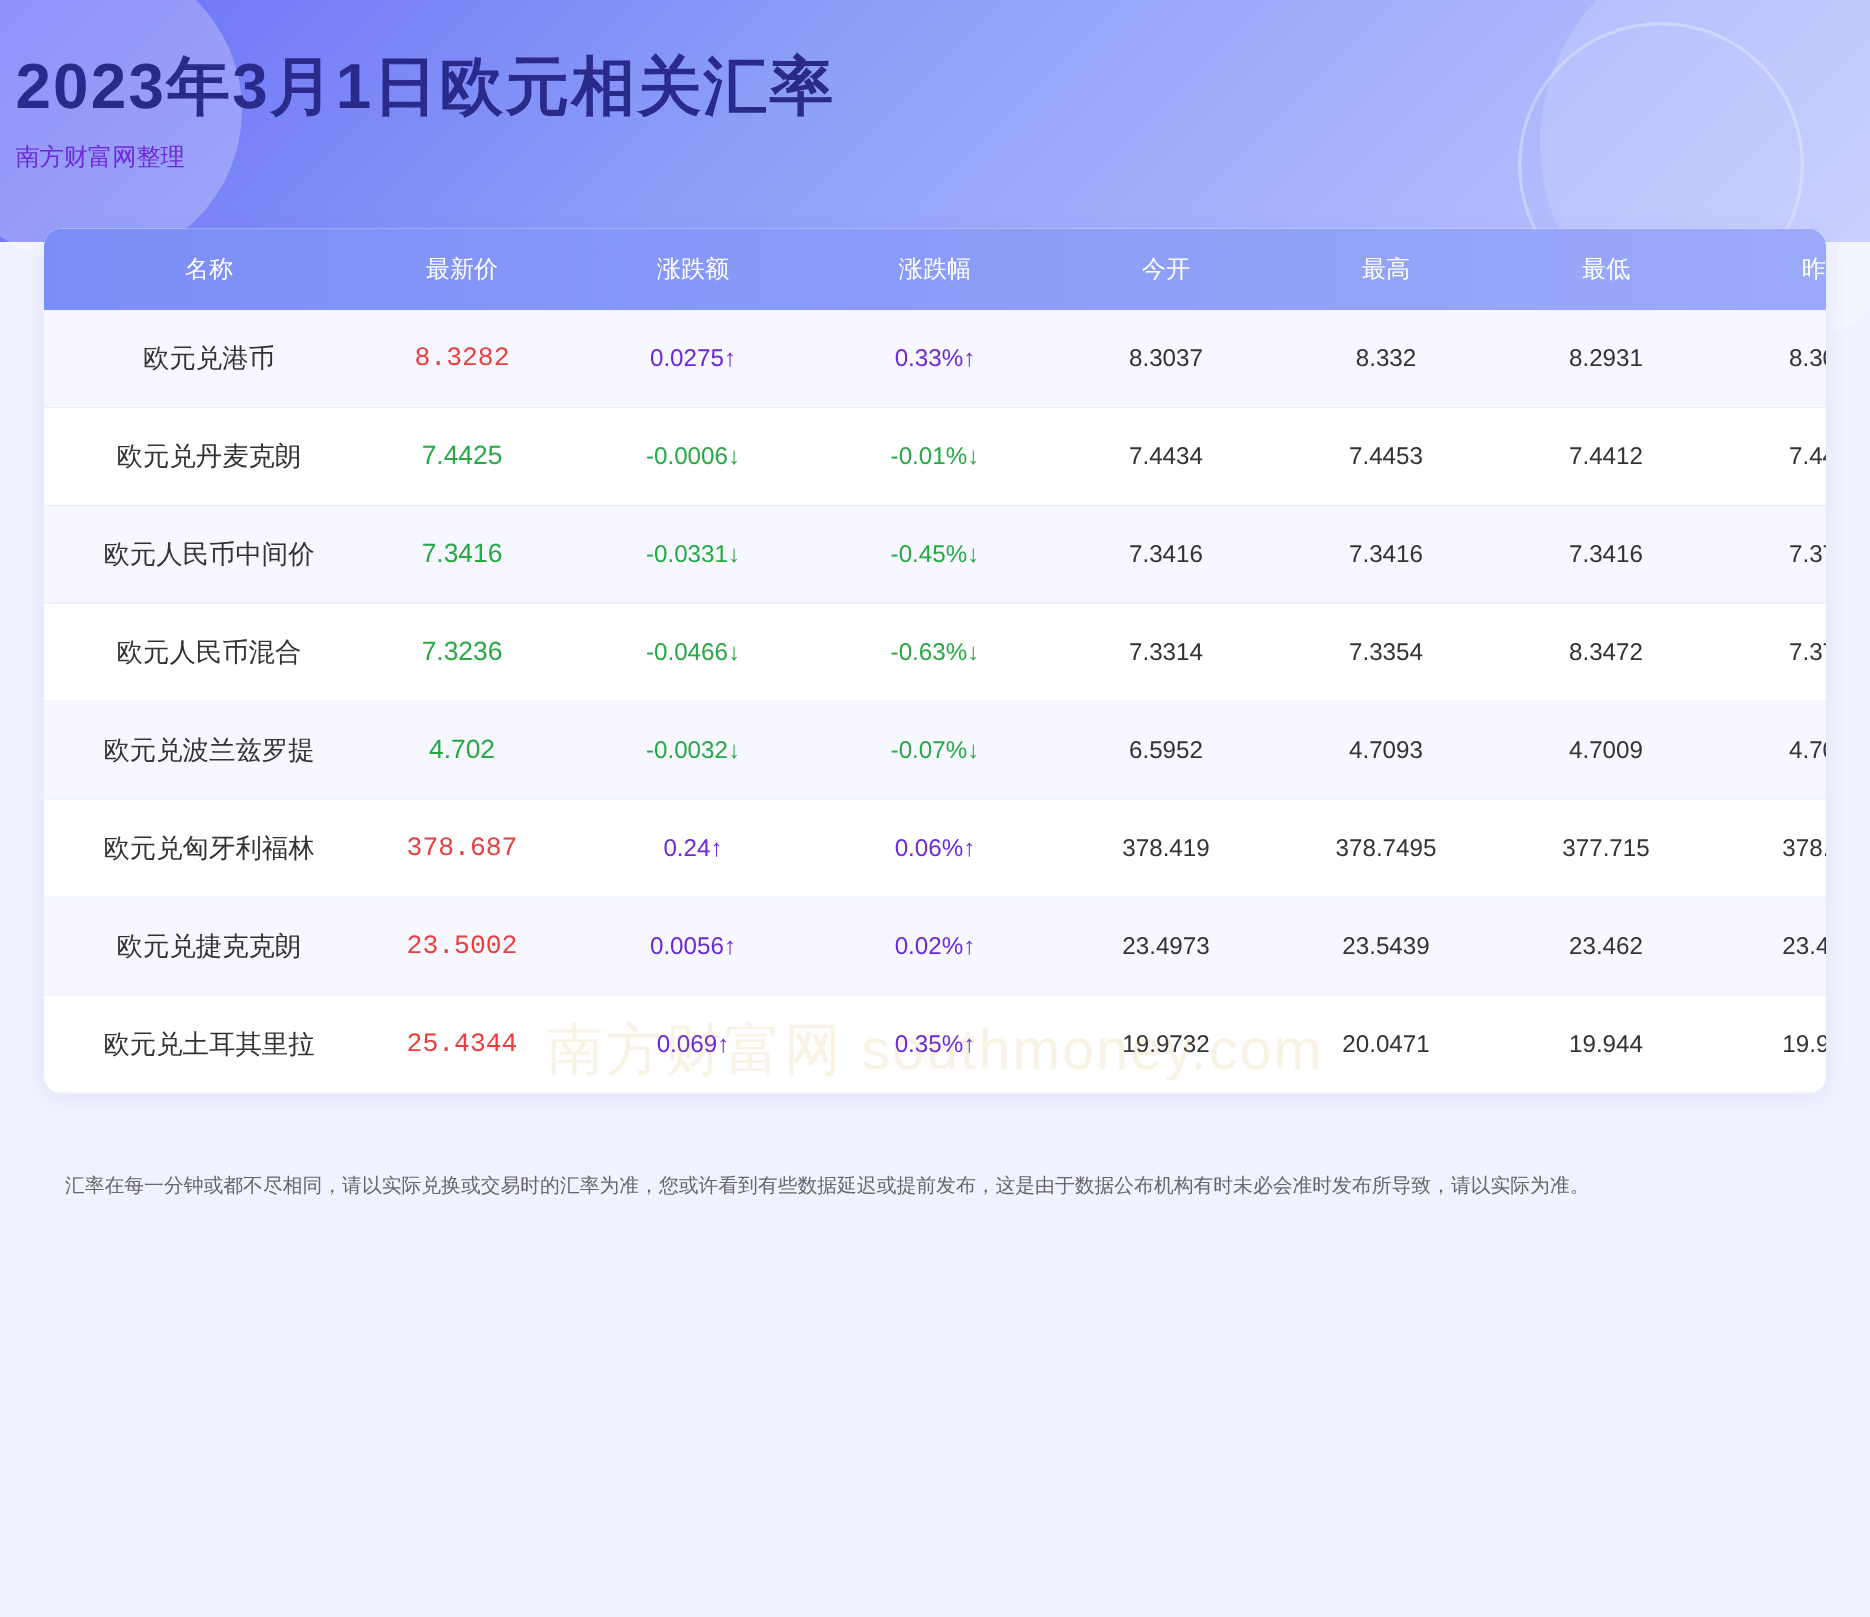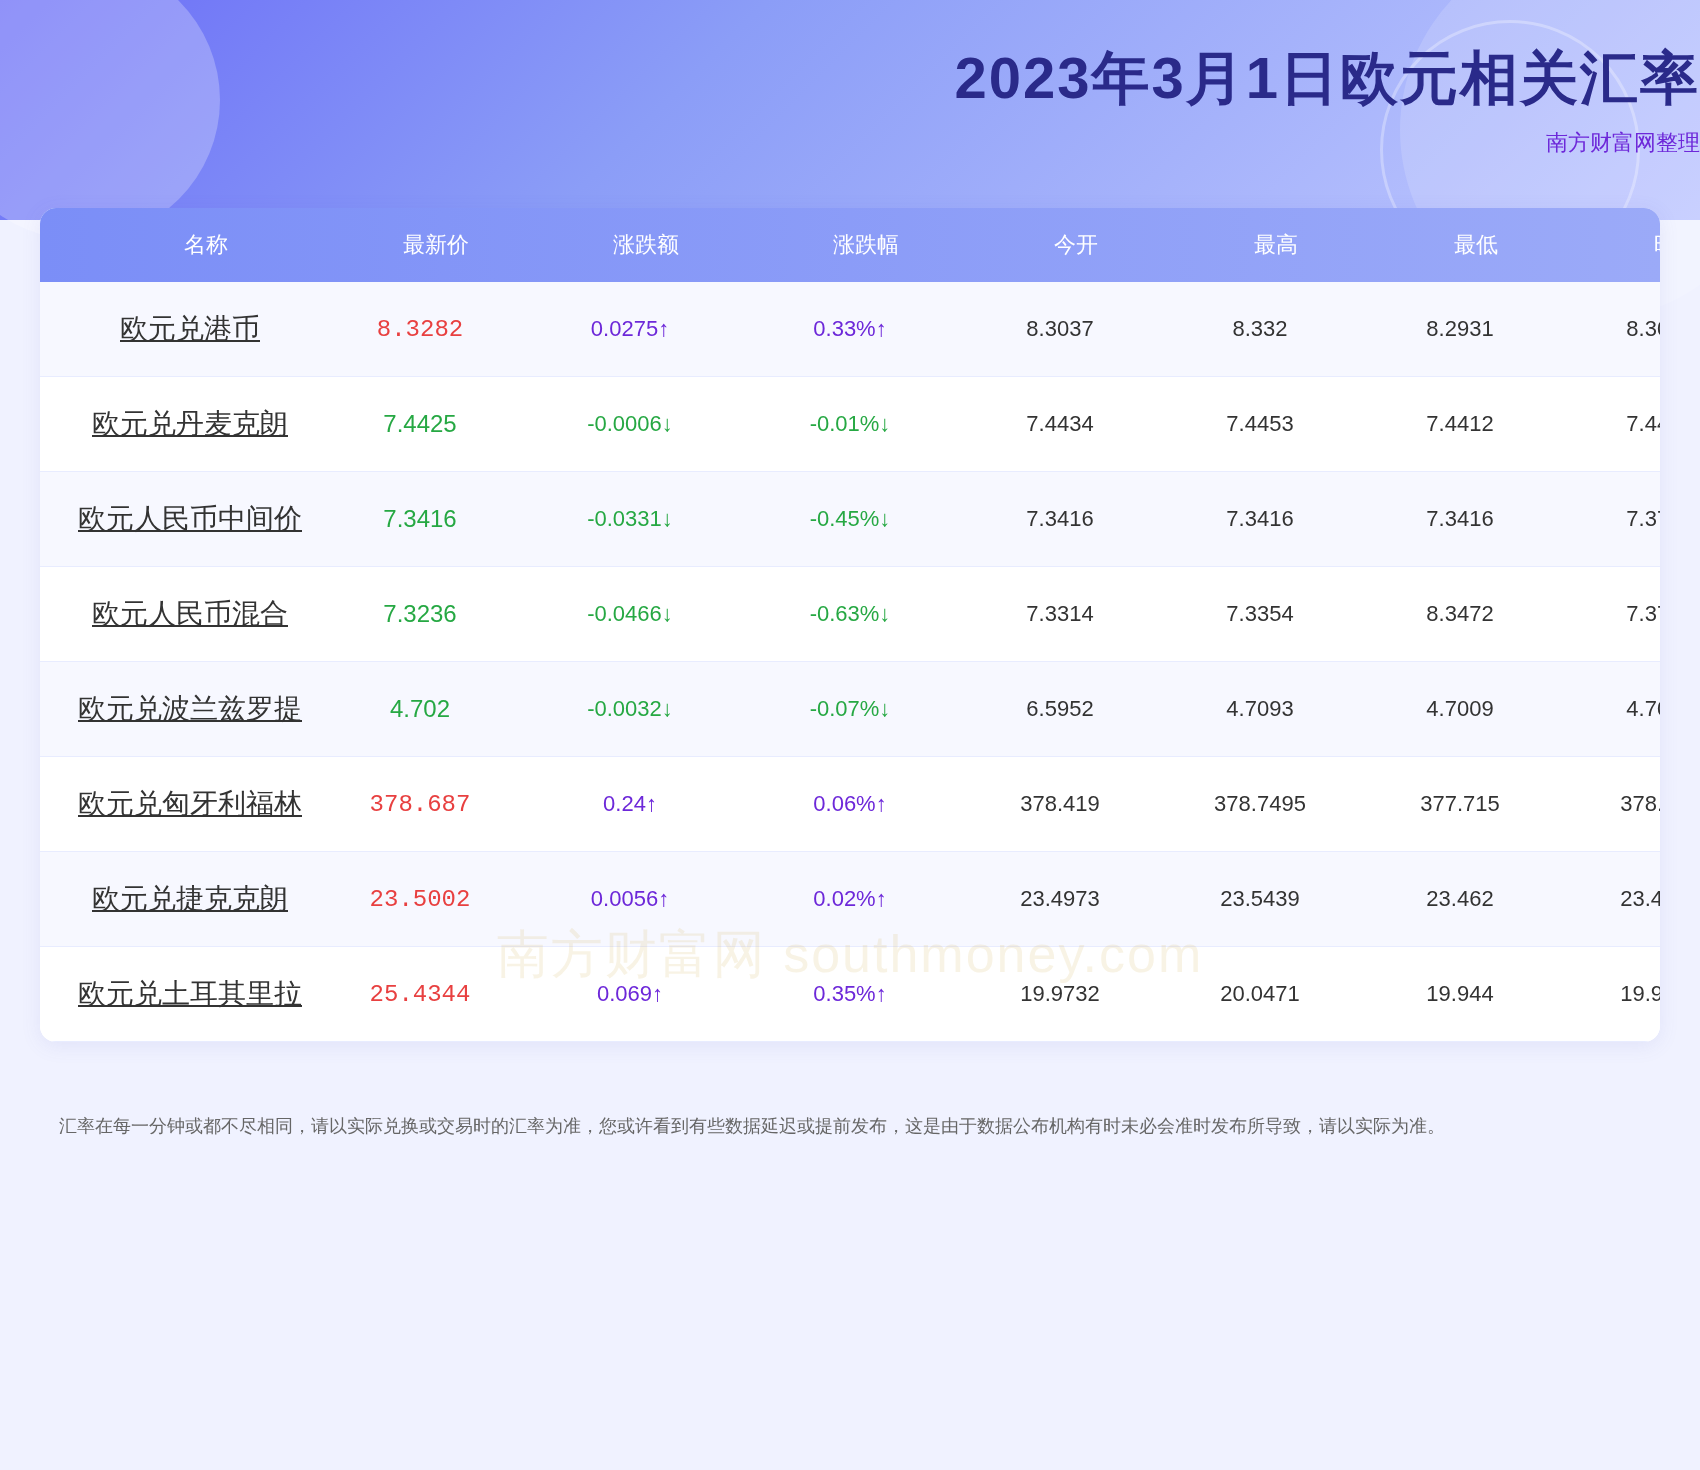--- a/index.html
+++ b/index.html
@@ -52,21 +52,21 @@
       border-radius: 50%;
       border: 3px solid rgba(255,255,255,0.3);
       background: transparent;
       z-index: 1;
     }
 
     
     .header {
       position: relative;
       z-index: 2;
-      text-align: right;
+      text-align: left;
       padding: 40px 0 20px;
       margin-left: 14px;
     }
 
     .main-title {
       font-size: 58px;
       font-weight: 700;
       color: #2a2a8a;
       letter-spacing: 2px;
     }
@@ -86,21 +86,21 @@
       border-radius: 16px;
       overflow: hidden;
       box-shadow: 0 4px 20px rgba(100,100,200,0.1);
     }
 
     
     .table-header {
       display: grid;
       grid-template-columns: 260px 200px 220px 220px 200px 200px 200px 200px;
       background: linear-gradient(90deg, #7b8ef7 0%, #9baaf8 100%);
-      padding: 22px 36px;
+      padding: 22px 20px;
     }
 
     .table-header .col-header {
       text-align: center;
       color: #fff;
       font-size: 22px;
       font-weight: 500;
     }
 
     
@@ -120,24 +120,23 @@
       background: #ffffff;
     }
 
     .table-row .cell {
       text-align: center;
       font-size: 22px;
       color: #333;
     }
 
     .table-row .cell.name {
-      font-size: 28px;
+      font-size: 24px;
       color: #333;
       text-align: center;
-      text-decoration: underline;
     }
 
     .table-row .cell.price-up {
       color: #e84040;
       font-size: 24px;
       font-weight: 500;
       font-family: Liberation Mono, monospace;
     }
 
     .table-row .cell.price-down {

